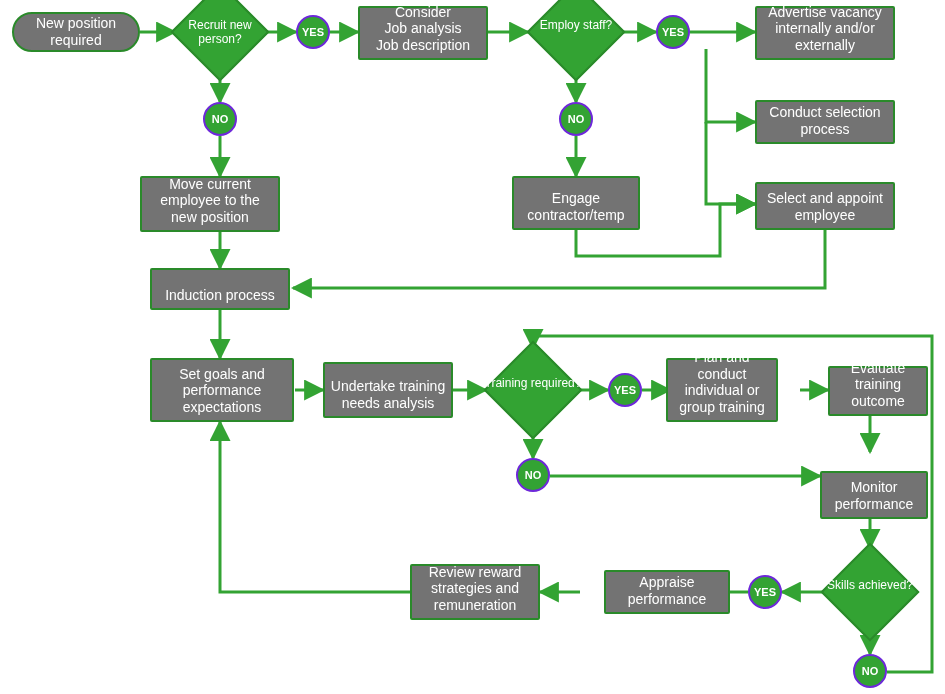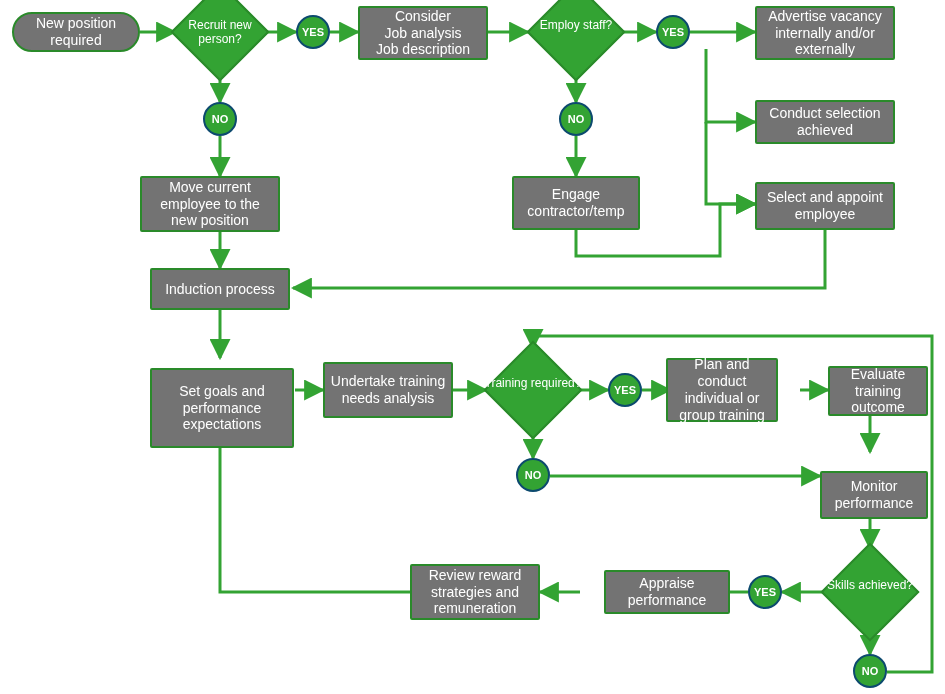--- a/index.html
+++ b/index.html
@@ -24,20 +24,21 @@
     text-align: center;
     line-height: 1.2;
     box-sizing: border-box;
     padding: 4px;
   }
   .pill {
     border-radius: 999px;
   }
   .rect {
     border-radius: 2px;
+    align-items: flex-end;
   }
   .diamond {
     position: absolute;
     width: 0; height: 0;
   }
   .diamond .shape {
     position: absolute;
     width: 70px; height: 70px;
     background: #33a333;
     border: 2px solid #2a8a2a;
@@ -53,21 +54,21 @@
     color: #fff;
     font-size: 12px;
     font-weight: normal;
     text-align: center;
   }
   .circ {
     position: absolute;
     width: 34px; height: 34px;
     border-radius: 50%;
     background: #33a333;
-    border: 2px solid #0c4a6e;
+    border: 2px solid #6d28d9;
     color: #fff;
     font-size: 11px;
     font-weight: bold;
     display: flex;
     align-items: center;
     justify-content: center;
     box-sizing: border-box;
   }
   svg.wires {
     position: absolute;
@@ -178,21 +179,21 @@
 
 <div class="circ" style="left:656px;top:15px">
     <span>YES</span>
   </div>
 
 <div class="node rect" style="left:755px;top:6px;width:140px;height:54px">
     <span>Advertise vacancy internally and/or externally</span>
   </div>
 
 <div class="node rect" style="left:755px;top:100px;width:140px;height:44px">
-    <span>Conduct selection achieved</span>
+    <span>Conduct selection process</span>
   </div>
 
 <div class="circ" style="left:203px;top:102px">
     <span>NO</span>
   </div>
 
 <div class="circ" style="left:559px;top:102px">
     <span>NO</span>
   </div>
 
@@ -205,21 +206,21 @@
   </div>
 
 <div class="node rect" style="left:755px;top:182px;width:140px;height:48px">
     <span>Select and appoint employee</span>
   </div>
 
 <div class="node rect" style="left:150px;top:268px;width:140px;height:42px">
     <span>Induction process</span>
   </div>
 
-<div class="node rect" style="left:150px;top:368px;width:144px;height:80px">
+<div class="node rect" style="left:150px;top:358px;width:144px;height:64px">
     <span>Set goals and performance expectations</span>
   </div>
 
 <div class="node rect" style="left:323px;top:362px;width:130px;height:56px">
     <span>Undertake training needs analysis</span>
   </div>
 
 <div class="diamond" style="left:533px;top:390px">
   <div class="shape"></div>
   <div class="lbl">Training required?</div>

